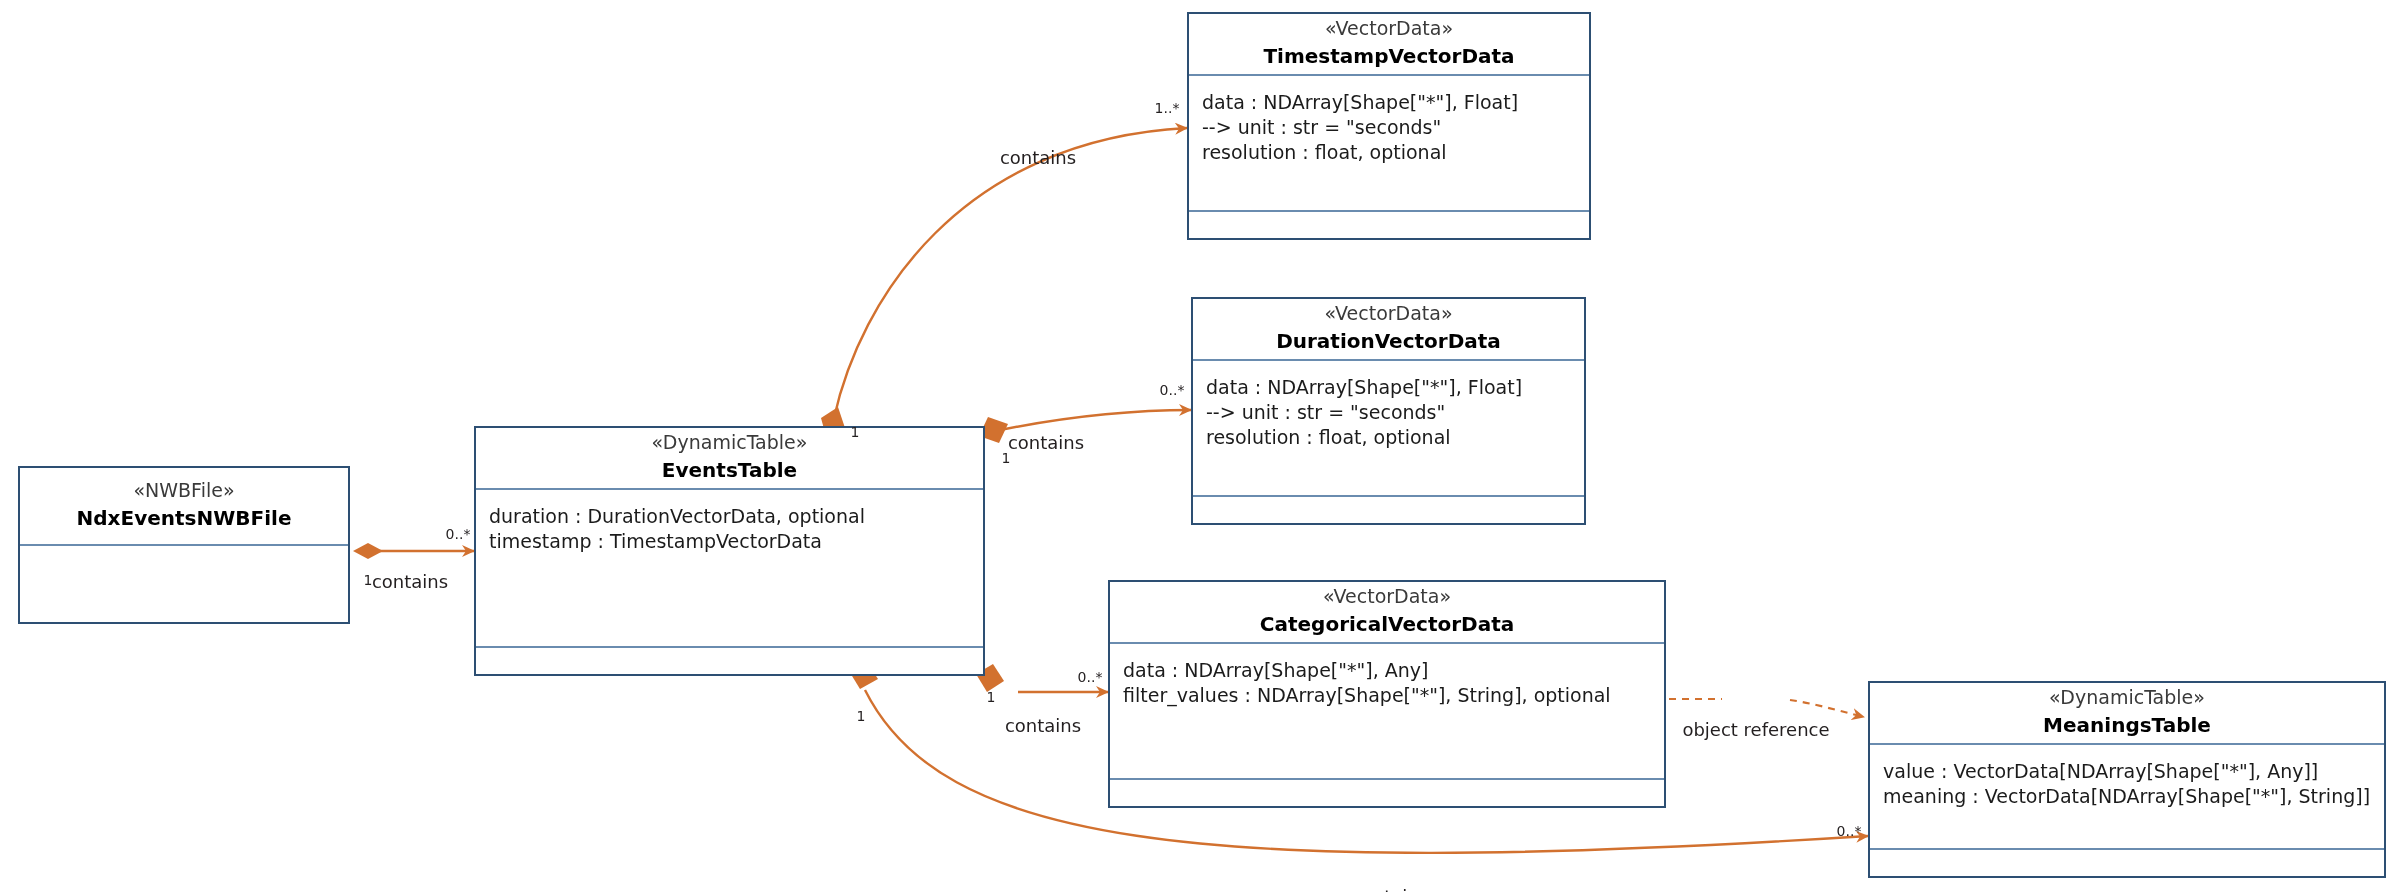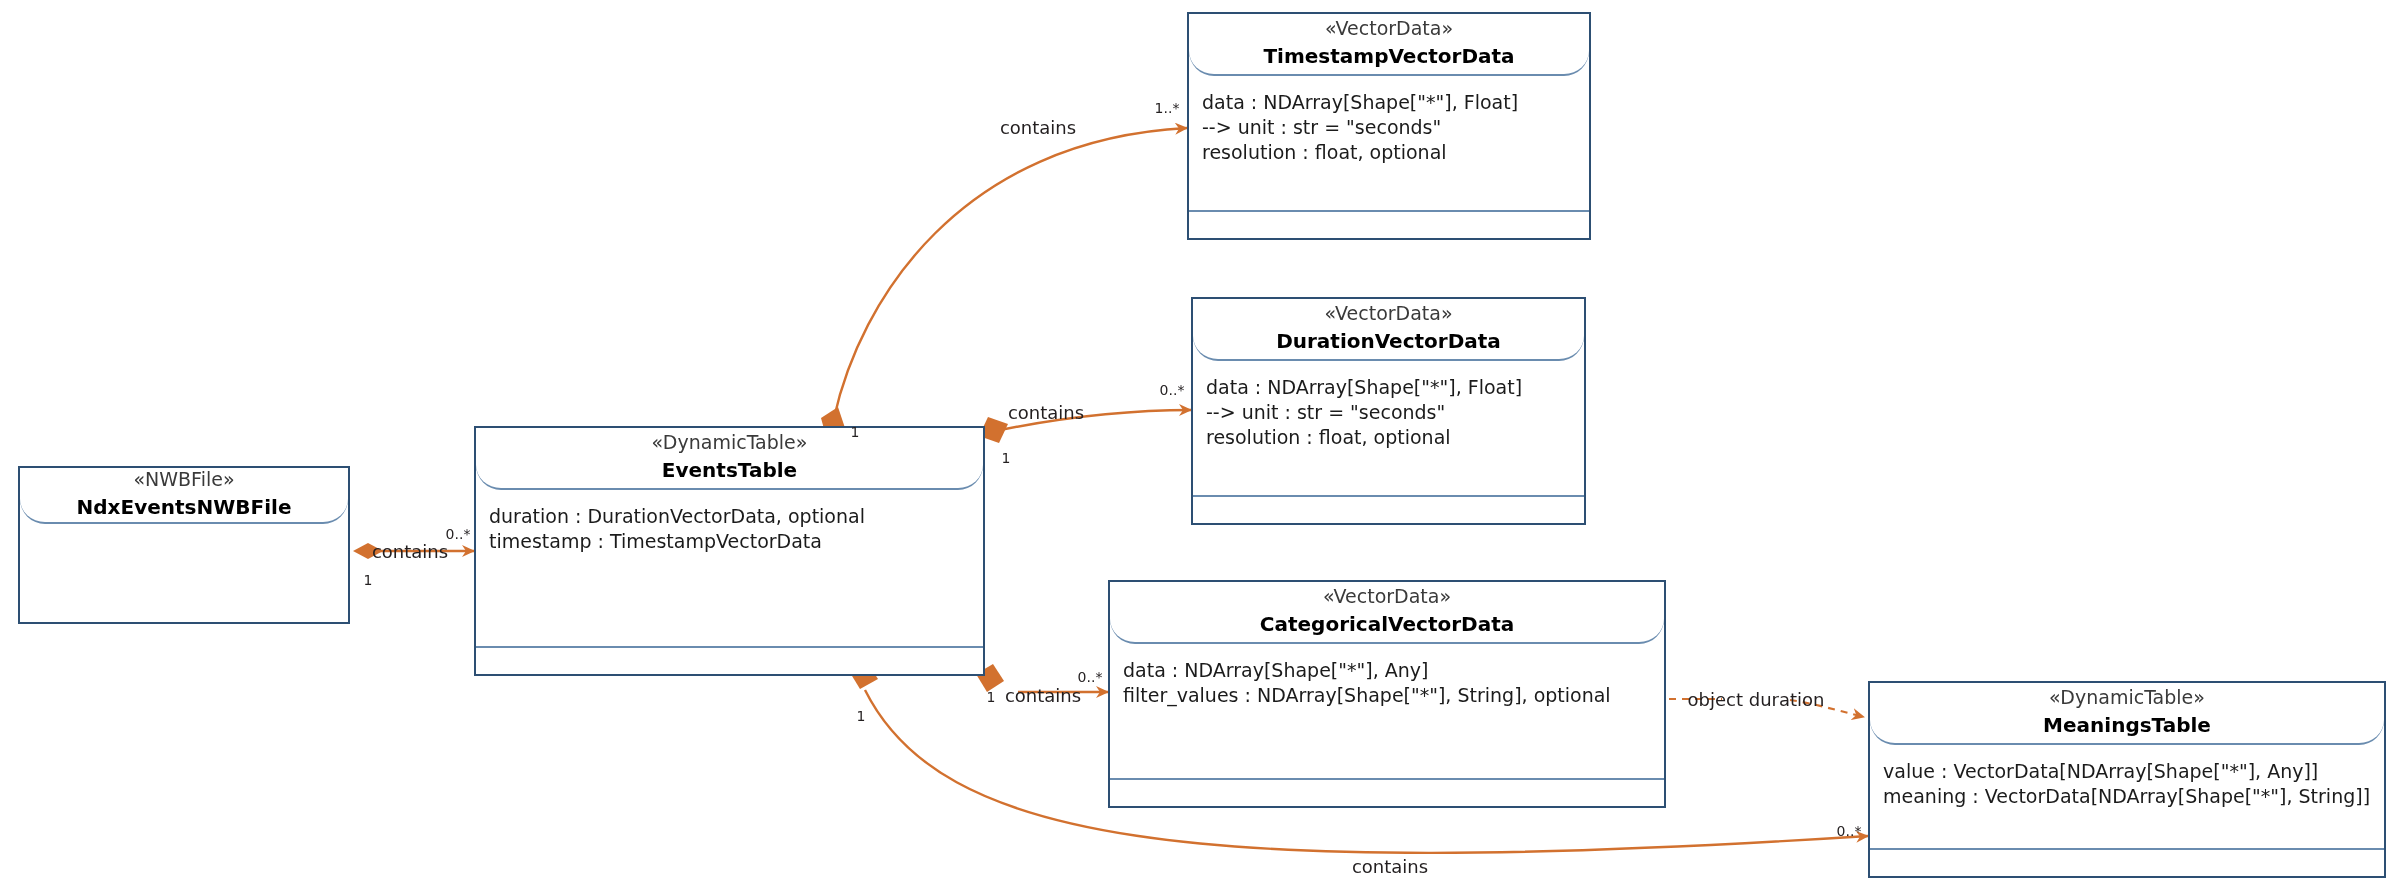--- a/index.html
+++ b/index.html
@@ -36,21 +36,20 @@
   }
   .uml-header {
     box-sizing: border-box;
     border-bottom: 2px solid #6a8caf;
     text-align: center;
     display: flex;
     flex-direction: column;
     align-items: center;
     justify-content: center;
     padding: 10px 6px 12px 6px;
-    border-radius: 25px;
   }
   .stereotype {
     font-size: 19px;
     color: #3a3a3a;
     line-height: 1.45;
     white-space: nowrap;
   }
   .classname {
     font-size: 20px;
     font-weight: bold;
@@ -73,20 +72,21 @@
   .uml-methods {
     box-sizing: border-box;
     height: 26px;
   }
   .edge-label {
     position: absolute;
     font-size: 18px;
     color: #231f20;
     white-space: nowrap;
     transform: translate(-50%, -50%);
+    margin-top: 30px;
   }
   .mult-label {
     position: absolute;
     font-size: 14px;
     color: #231f20;
     white-space: nowrap;
     transform: translate(-50%, -50%);
   }
 </style>
 </head>
@@ -129,21 +129,21 @@
       <path d="M 849 671 L 867 662 L 878 679 L 860 689 Z" fill="#d2712f"></path>
     </g>
 
     <g>
       <path d="M 1669 699 L 1722 699" stroke="#d2712f" stroke-width="2.2" fill="none" stroke-dasharray="7 6"></path>
       <path d="M 1790 700 C 1812 703 1836 710 1864 717" stroke="#d2712f" stroke-width="2.2" fill="none" stroke-dasharray="7 6" marker-end="url(#arrow-open-dash)"></path>
     </g>
   </svg>
 
   <div class="uml-class" style="left:18px; top:466px; width:332px; height:158px;">
-    <div class="uml-header" style="height:56px;">
+    <div class="uml-header" style="height:78px;">
       <div class="stereotype">«NWBFile»</div>
       <div class="classname">NdxEventsNWBFile</div>
     </div>
     <div class="uml-methods"></div>
   </div>
 
   <div class="uml-class" style="left:474px; top:426px; width:511px; height:250px;">
     <div class="uml-header" style="height:62px;">
       <div class="stereotype">«DynamicTable»</div>
       <div class="classname">EventsTable</div>
@@ -218,15 +218,15 @@
   <div class="mult-label" style="left:1172px; top:390px;">0..*</div>
 
   <div class="edge-label" style="left:1043px; top:695px;">contains</div>
   <div class="mult-label" style="left:991px; top:697px;">1</div>
   <div class="mult-label" style="left:1090px; top:677px;">0..*</div>
 
   <div class="edge-label" style="left:1390px; top:866px;">contains</div>
   <div class="mult-label" style="left:861px; top:716px;">1</div>
   <div class="mult-label" style="left:1849px; top:831px;">0..*</div>
 
-  <div class="edge-label" style="left:1756px; top:699px;">object duration</div>
+  <div class="edge-label" style="left:1756px; top:699px;">object reference</div>
 
 </div>
 
 </body></html>

